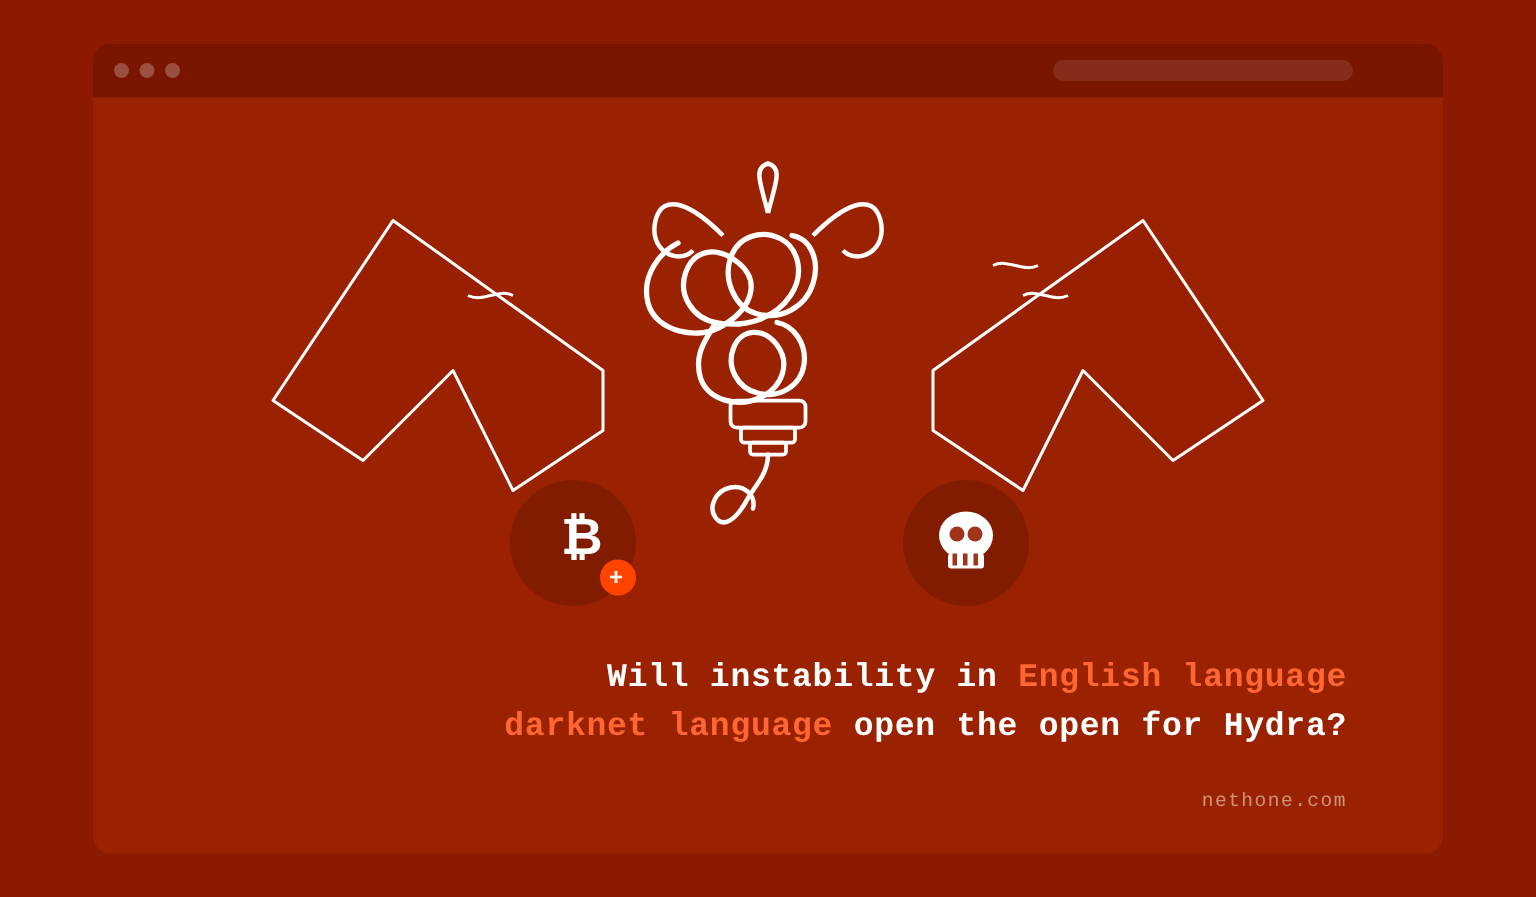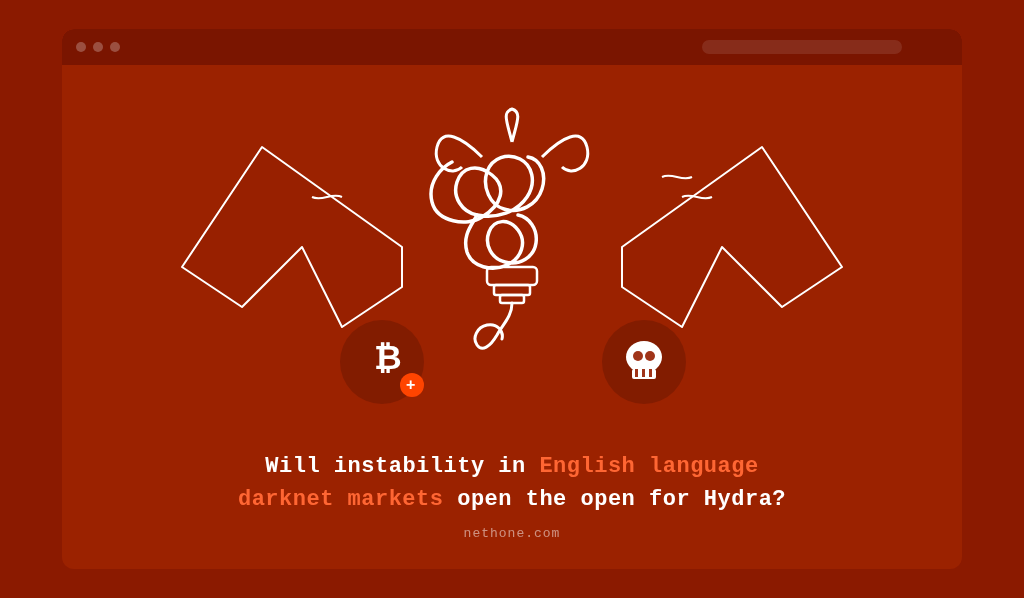--- a/index.html
+++ b/index.html
@@ -77,41 +77,41 @@
       width: 100%;
       height: 100%;
     }
 
     
     .text-area {
       position: absolute;
       bottom: 28px;
       left: 0;
       right: 0;
-      text-align: center;
+      text-align: right;
       padding: 0 64px;
       font-family: Liberation Mono, monospace;
     }
 
     .main-title {
       color: #ffffff;
       font-size: 22px;
       font-weight: 700;
       line-height: 1.5;
       letter-spacing: 0.5px;
     }
 
     .main-title .highlight {
       color: #FF6633;
     }
 
     .subtitle {
       color: rgba(255,255,255,0.5);
       font-size: 13px;
-      margin-top: 10px;
+      margin-top: 25px;
       letter-spacing: 1px;
     }
   </style>
 </head>
 <body>
 
 <div class="outer-frame">
 
   <div class="browser-bar">
     <div class="browser-dot"></div>
@@ -186,17 +186,17 @@
 
       <rect x="573" y="302" width="3" height="8" fill="rgba(150,30,0,0.9)"></rect>
       <rect x="580" y="302" width="3" height="8" fill="rgba(150,30,0,0.9)"></rect>
       <rect x="587" y="302" width="3" height="8" fill="rgba(150,30,0,0.9)"></rect>
     </svg>
   </div>
 
   <div class="text-area">
     <div class="main-title">
       <span>Will instability in </span><span class="highlight">English language</span><br>
-      <span class="highlight">darknet markets</span><span> open </span><span>the</span><span> open for Hydra?</span>
+      <span class="highlight">darknet language</span><span> open </span><span>the</span><span> open for Hydra?</span>
     </div>
     <div class="subtitle">nethone.com</div>
   </div>
 </div>
 
 </body></html>

